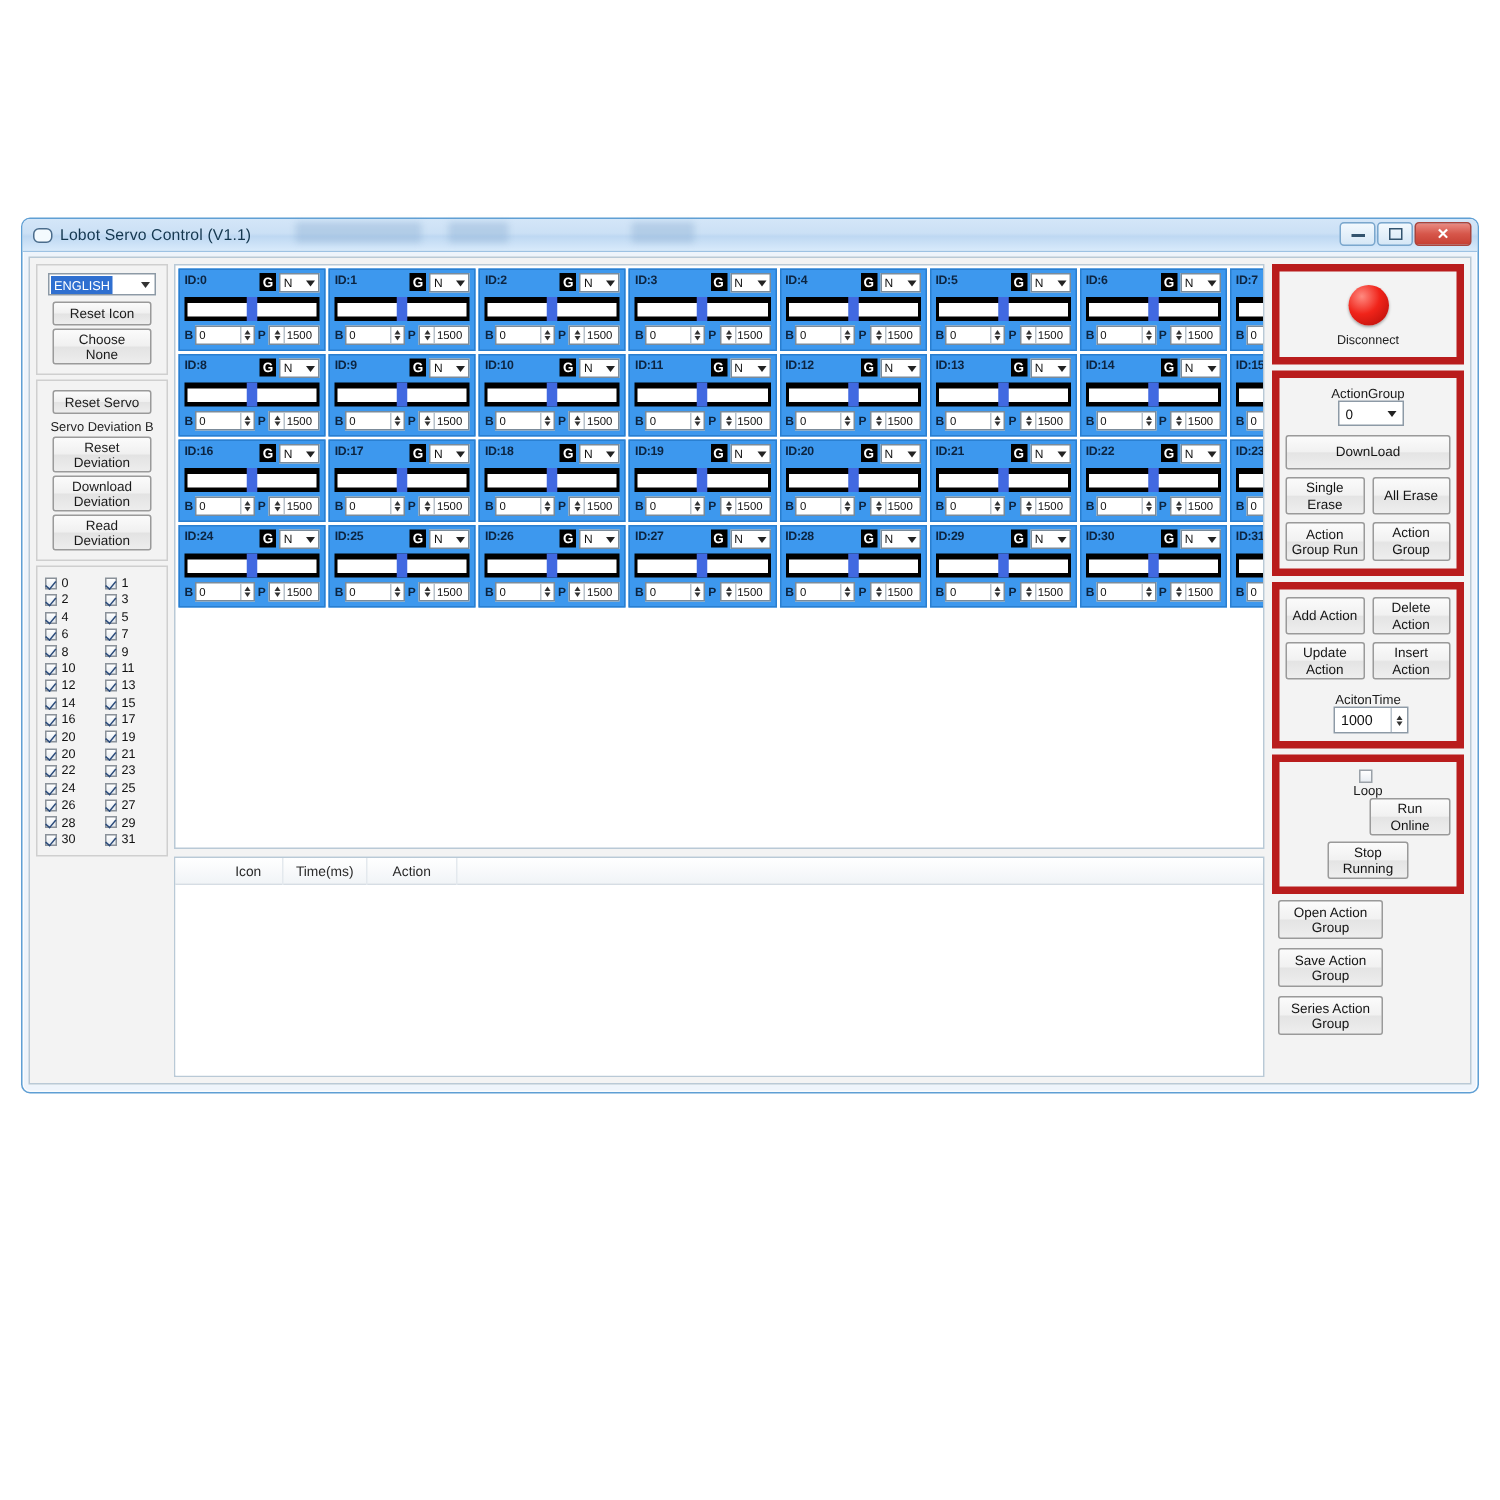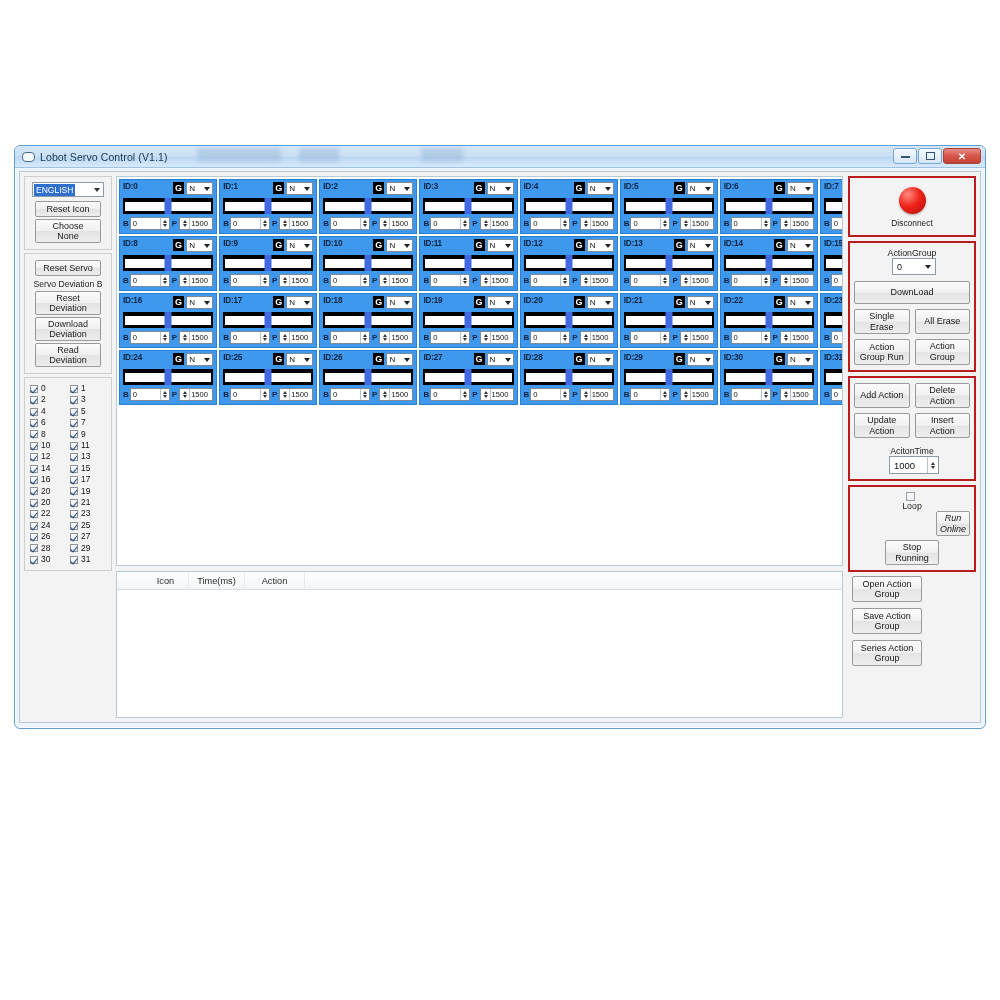--- a/index.html
+++ b/index.html
@@ -146,21 +146,21 @@
   }
   .th { font-size:9.2px; color:#2a2a2a; text-align:center; border-right:1px solid #e4e9ee; height:18px; line-height:18px;}
   .th.c0 { width:26px; border-right:none;}
   .th.c1 { width:46px; }
   .th.c2 { width:56px; }
   .th.c3 { width:60px; }
   .tbl-body { height:calc(100% - 18px); background:#fff; }
 
   
   .rightpanel { position:absolute; right:4px; top:4px; width:128px; bottom:4px; }
-  .rgrp { border:2px solid #b91c1c; background:#f3f3f3; margin-bottom:4px; padding:5px 4px; }
+  .rgrp { border:5px solid #b91c1c; background:#f3f3f3; margin-bottom:4px; padding:5px 4px; }
   .led-wrap { display:flex; flex-direction:column; align-items:center; padding:4px 0 2px;}
   .led {
     width:27px; height:27px; border-radius:50%;
     background: radial-gradient(circle at 33% 28%, #ff8a80 0%, #f0241a 45%, #b00b06 100%);
     box-shadow: 0 1px 2px rgba(0,0,0,.35);
   }
   .led-label { font-size:8.4px; color:#222; margin-top:4px; }
   .row { display:flex; align-items:center;flex-direction:column; }
   .fld-label { font-size:8.8px; color:#1a1a1a; }
   .combo {
@@ -1438,21 +1438,21 @@
                   <i class="dn"></i>
                 </span>
             </div>
           </div>
         </div>
 
         <div class="rgrp">
           <div class="row">
             <span class="cb2"></span>
             <span class="fld-label">Loop</span>
-            <div class="rbtn" style="height:25px; width:34px; margin-left:auto;font-style:italic;">
+            <div class="rbtn" style="height:25px; width:54px; margin-left:auto;">
               <span>
                 <span>Run</span><br>
                 <span>Online</span>
               </span>
             </div>
           </div>
           <div class="row" style="justify-content:flex-end; margin-top:4px;">
             <div class="rbtn" style="height:25px; width:54px;">
               <span>
                 <span>Stop</span><br>

